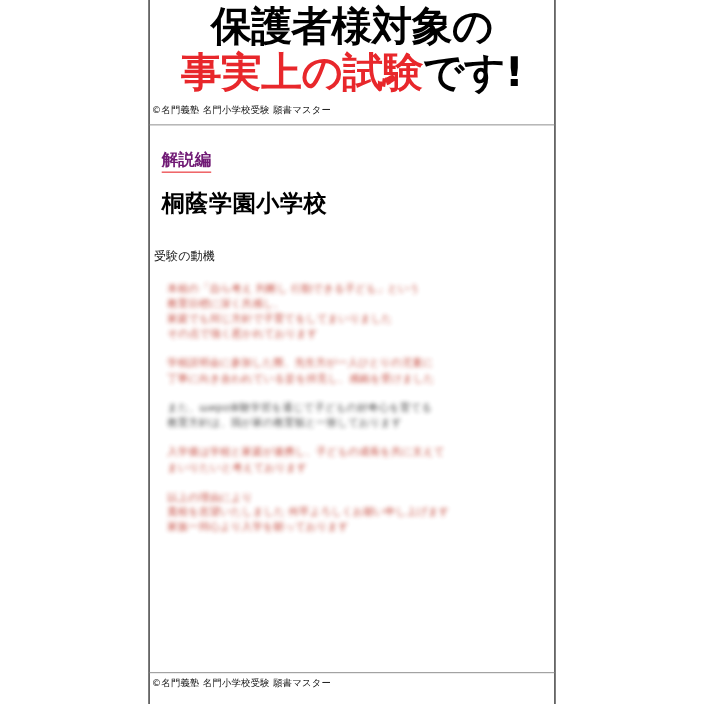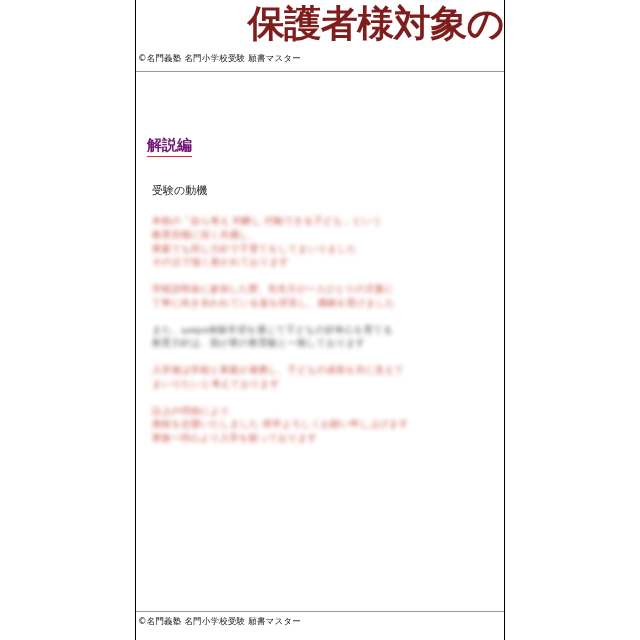--- a/index.html
+++ b/index.html
@@ -39,24 +39,23 @@
     right: 136px;
     top: 0;
     padding: 4px 0 0 0;
     text-align: center;
   }
   .headline-1 {
     font-family: "DejaVu Sans", sans-serif;
     font-weight: bold;
     font-size: 37px;
     line-height: 1.08;
-    color: #7f1d1d;
+    color: #000000;
     letter-spacing: -0.5px;
     white-space: nowrap;
-    text-align: right;
   }
   .headline-2 {
     font-family: "DejaVu Sans", sans-serif;
     font-weight: bold;
     font-size: 37px;
     line-height: 1.08;
     color: #000000;
     letter-spacing: -0.5px;
     white-space: nowrap;
     margin-top: 2px;
@@ -102,21 +101,21 @@
     font-weight: bold;
     font-size: 21px;
     color: #000000;
     margin: 14px 0 0 11px;
     letter-spacing: 0.5px;
   }
   .subheading {
     font-family: Liberation Sans, sans-serif;
     font-size: 11px;
     color: #1a1a1a;
-    margin: 26px 0 0 16px;
+    margin: 26px 0 0 4px;
   }
 
   
   .blur-block {
     margin: 16px 0 0 16px;
     filter: blur(1.9px);
     opacity: 0.92;
   }
   .blur-para {
     margin-bottom: 13px;
@@ -156,26 +155,28 @@
 </head>
 <body>
 
 <div class="page">
 
   <div class="side-rule left"></div>
   <div class="side-rule right"></div>
 
   <div class="header">
     <div class="headline-1">保護者様対象の</div>
+    <div class="headline-2"><span class="hl-red">事実上の試験</span><span>です!</span></div>
     <div class="brandline">©名門義塾 名門小学校受験 願書マスター</div>
     <hr class="hr-top">
   </div>
 
   <div class="body-area">
     <div class="section-label">解説編</div>
+    <div class="school-title">桐蔭学園小学校</div>
     <div class="subheading">受験の動機</div>
 
     <div class="blur-block">
 
       <div class="blur-para">
         <div class="blur-line">本校の「自ら考え 判断し 行動できる子ども」という</div>
         <div class="blur-line">教育目標に深く共感し、</div>
         <div class="blur-line">家庭でも同じ方針で子育てをしてまいりました</div>
         <div class="blur-line">その点で強く惹かれております</div>
       </div>

